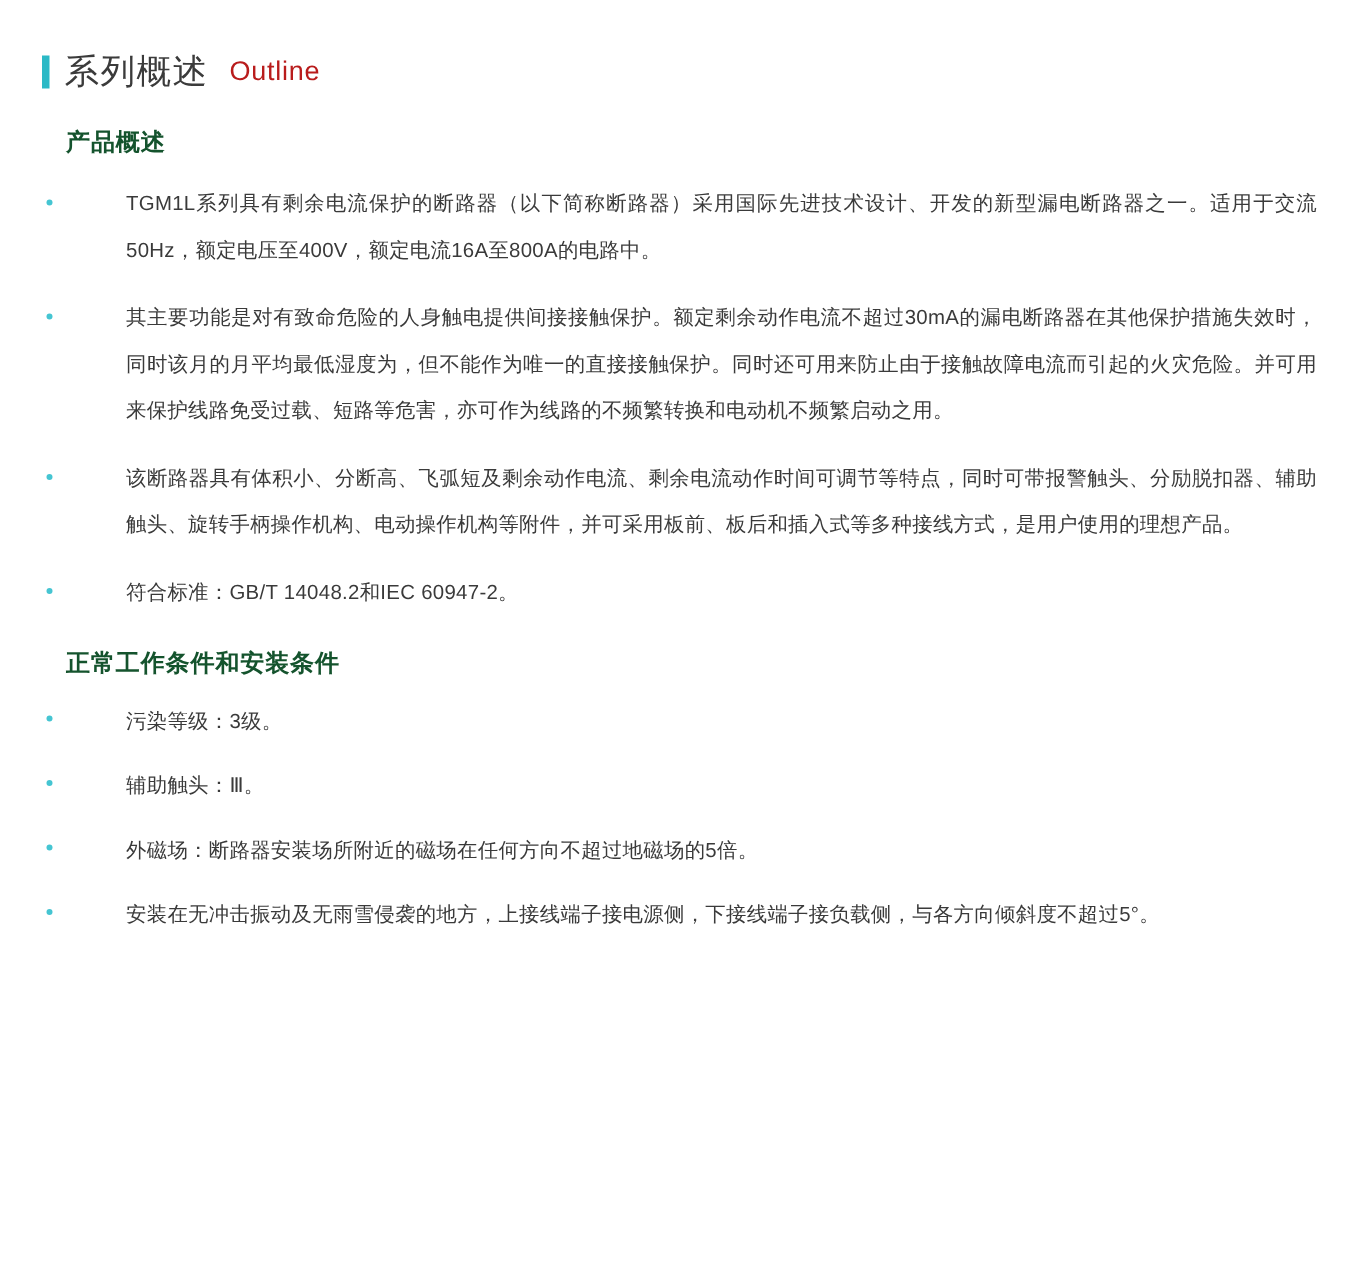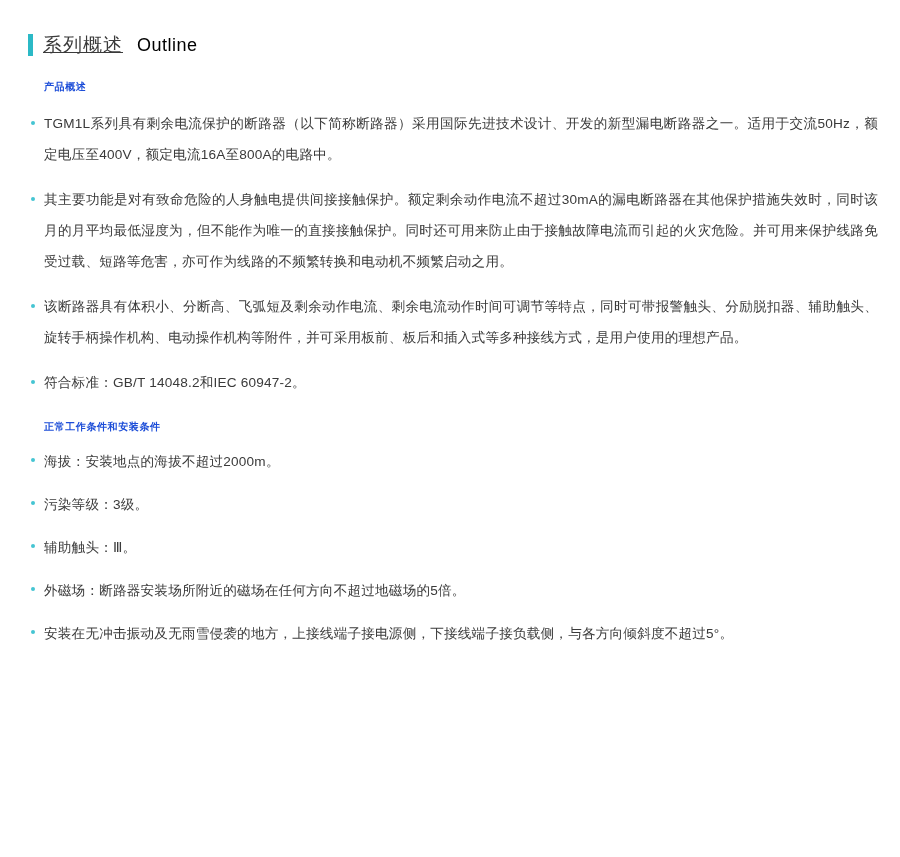--- a/index.html
+++ b/index.html
@@ -30,41 +30,40 @@
     padding-left: 6px;
   }
   .header-bar {
     width: 5px;
     height: 22px;
     background: #2bb9c6;
     margin-right: 10px;
     flex: 0 0 auto;
   }
   .header-title-cn {
-    font-size: 19px;
+    font-size: 23px;
     color: #3b3b3b;
     letter-spacing: 1px;
     font-weight: normal;
-    text-decoration: underline;
   }
   .header-title-en {
     font-size: 18px;
-    color: #000000;
+    color: #b91c1c;
     margin-left: 14px;
     letter-spacing: 0.5px;
   }
 
   
   .section {
     margin-top: 22px;
   }
   .section-title {
-    font-size: 10px;
+    font-size: 16px;
     font-weight: bold;
-    color: #1d4ed8;
+    color: #14532d;
     padding-left: 22px;
     letter-spacing: 0.6px;
   }
   .section.second .section-title {
     margin-top: 6px;
   }
 
   .bullet-list {
     list-style: none;
     margin: 0;
@@ -85,20 +84,21 @@
     position: absolute;
     left: 9px;
     top: 13px;
     width: 4px;
     height: 4px;
     border-radius: 50%;
     background: #45c5d2;
   }
   .bullet-item .text {
     display: block;
+    margin-left: 40px;
   }
 
   
   #product-list .bullet-item { margin-top: 14px; }
   #conditions-list .bullet-item { margin-top: 12px; }
   #conditions-list .bullet-item .dot { top: 12px; }
 </style>
 </head>
 <body>
 
@@ -130,24 +130,20 @@
         <span class="text">符合标准：GB/T 14048.2和IEC 60947-2。</span>
       </li>
     </ul>
   </div>
 
   <div class="section second">
     <div class="section-title">正常工作条件和安装条件</div>
     <ul class="bullet-list" id="conditions-list">
       <li class="bullet-item">
         <span class="dot"></span>
-        <span class="text">海拔：安装地点的海拔不超过2000m。</span>
-      </li>
-      <li class="bullet-item">
-        <span class="dot"></span>
         <span class="text">污染等级：3级。</span>
       </li>
       <li class="bullet-item">
         <span class="dot"></span>
         <span class="text">辅助触头：Ⅲ。</span>
       </li>
       <li class="bullet-item">
         <span class="dot"></span>
         <span class="text">外磁场：断路器安装场所附近的磁场在任何方向不超过地磁场的5倍。</span>
       </li>

